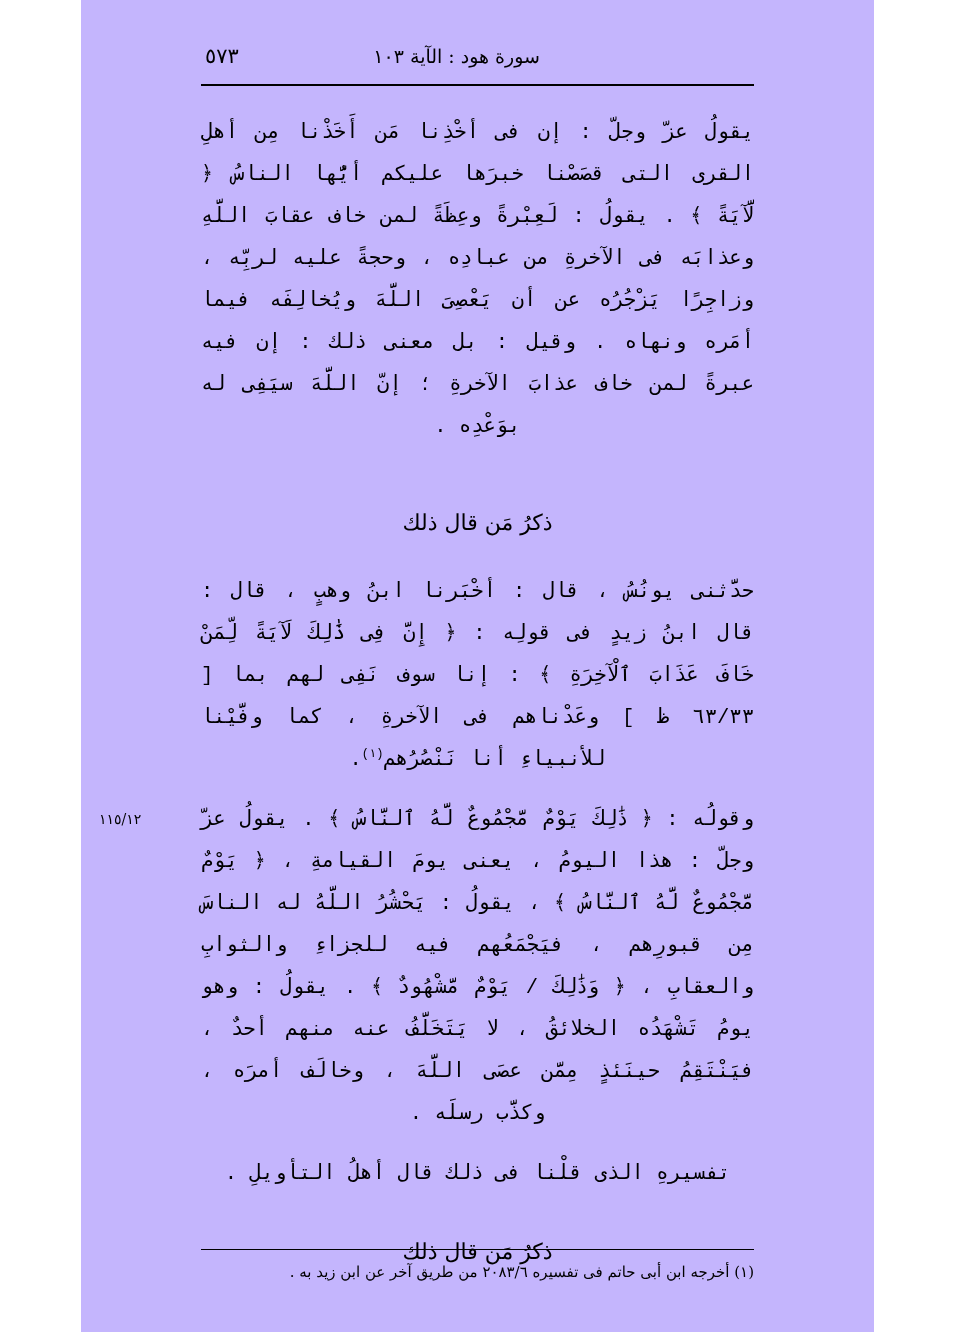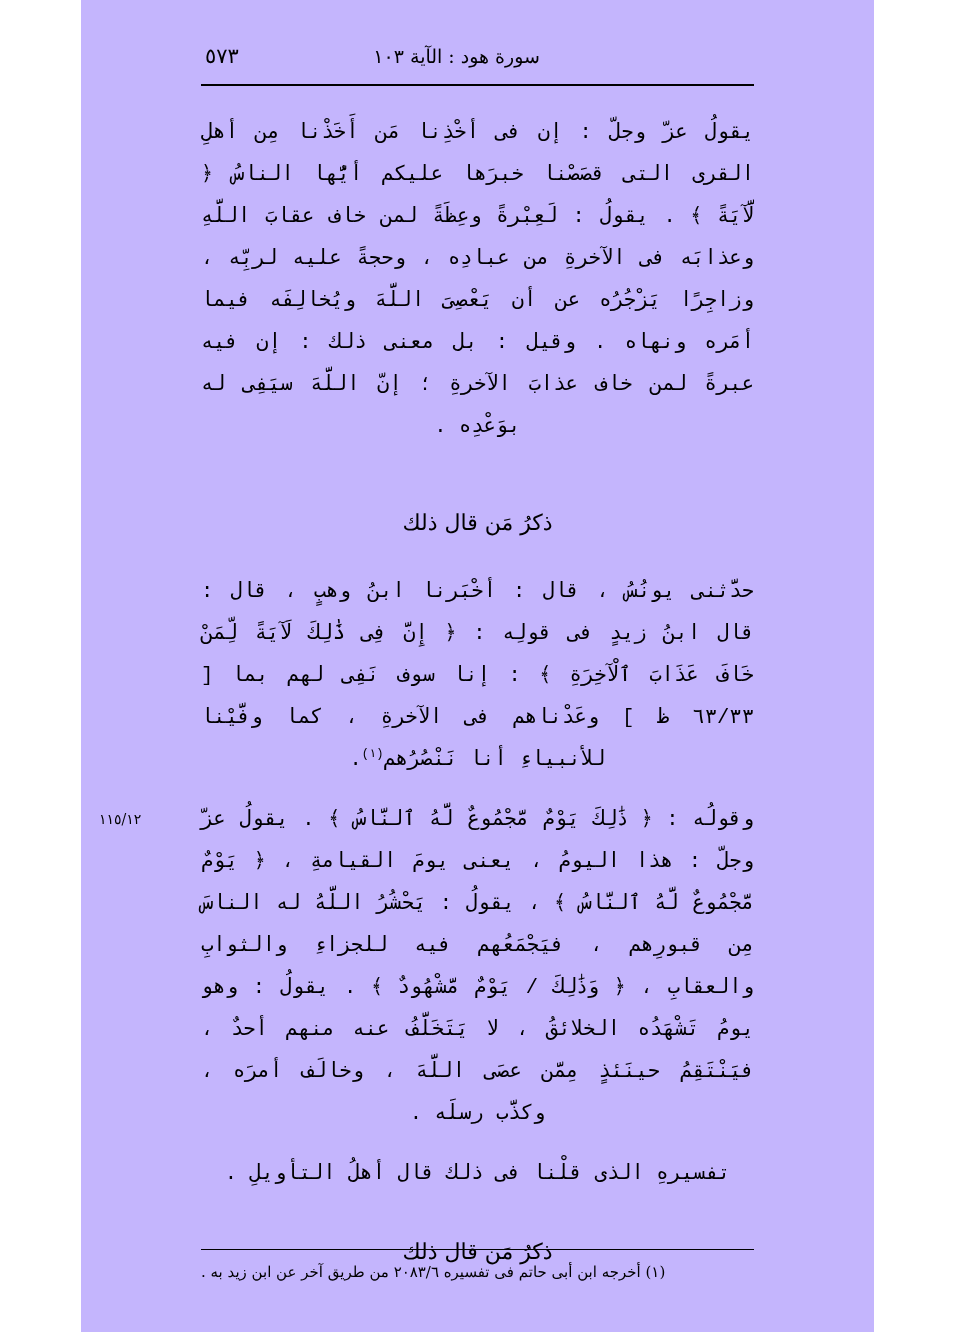--- a/index.html
+++ b/index.html
@@ -92,21 +92,21 @@
     left: 120px;
   }
   .footnote-rule {
     border: 0;
     border-top: 1.4px solid #000;
     width: 100%;
     margin: 0 0 10px 0;
   }
   .footnote {
     direction: rtl;
-    text-align: left;
+    text-align: right;
     font-size: 15px;
     line-height: 1.6;
   }
   .block-sep {
     height: 8px;
   }
 </style>
 </head>
 <body>
 

